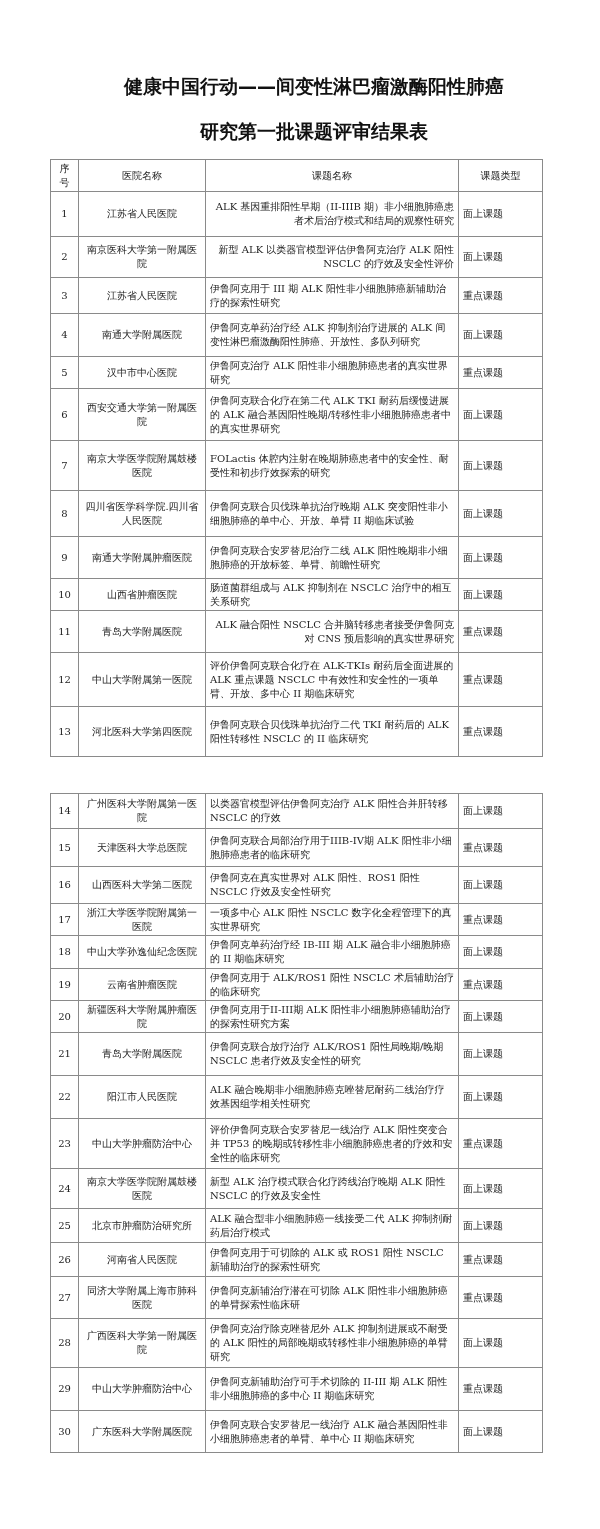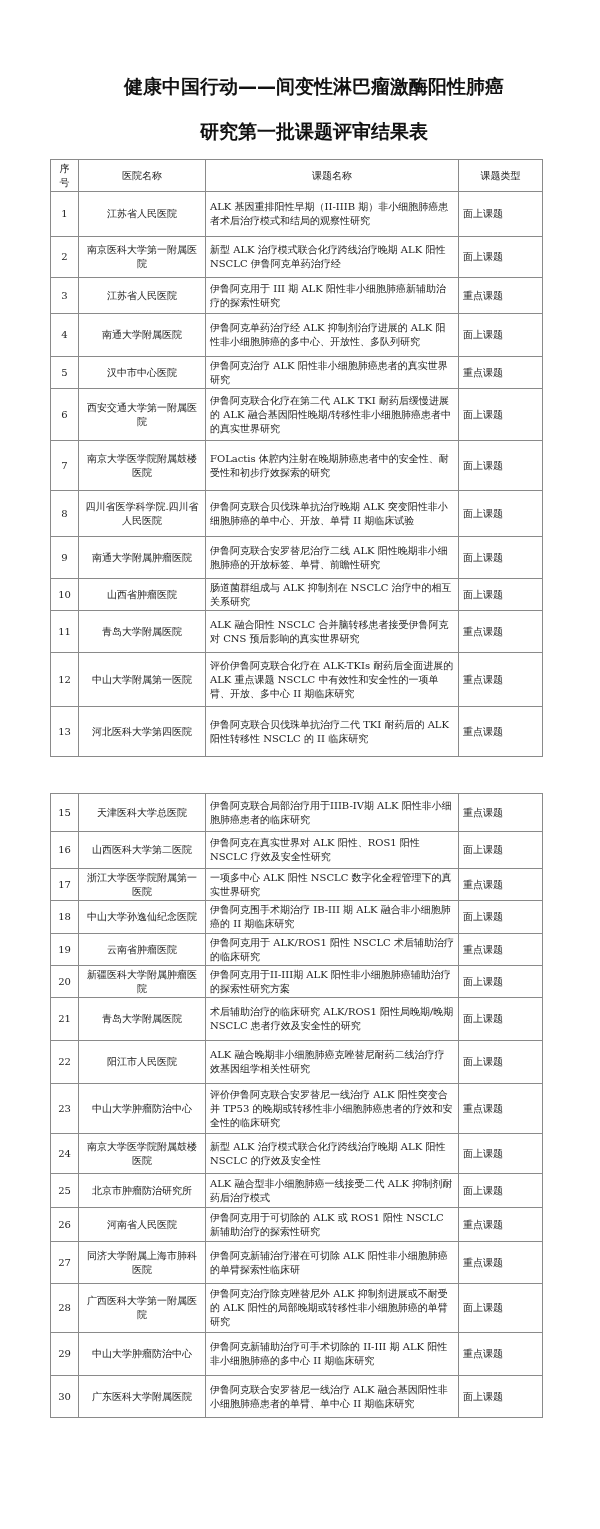--- a/index.html
+++ b/index.html
@@ -10,21 +10,21 @@
            font-size: 19px; font-weight: bold; color: #111; }
   .t1 { top: 74px; left: 14px; }
   .t2 { top: 119px; left: 14px; }
   table { position: absolute; left: 50px; width: 492px; border-collapse: collapse;
           table-layout: fixed; font-size: 10px; line-height: 14px; }
   td, th { border: 1px solid #8a8a8a; padding: 1px 4px; vertical-align: middle; font-weight: normal; }
   col.c1 { width: 28px; } col.c2 { width: 127px; } col.c3 { width: 253px; } col.c4 { width: 84px; }
   .num { text-align: center; }
   .hosp { text-align: center; }
   .topic { text-align: left; }
-  .topic.ctr { text-align: left; }
+  .topic.ctr { text-align: right; }
   .type { text-align: left; }
   th { text-align: center; }
   #tbl1 { top: 159px; }
   #tbl2 { top: 793px; }
 </style>
 </head>
 <body>
 
 <div class="title t1">健康中国行动——间变性淋巴瘤激酶阳性肺癌</div>
 <div class="title t2">研究第一批课题评审结果表</div>
@@ -47,33 +47,33 @@
   <tbody id="body1">
       <tr style="height: 45px;">
         <td class="num">1</td>
         <td class="hosp">江苏省人民医院</td>
         <td class="topic ctr">ALK 基因重排阳性早期（II-IIIB 期）非小细胞肺癌患者术后治疗模式和结局的观察性研究</td>
         <td class="type">面上课题</td>
       </tr>
       <tr style="height: 41px;">
         <td class="num">2</td>
         <td class="hosp">南京医科大学第一附属医院</td>
-        <td class="topic ctr">新型 ALK 治疗模式联合化疗跨线治疗晚期 ALK 阳性 NSCLC 伊鲁阿克单药治疗经</td>
+        <td class="topic ctr">新型 ALK 以类器官模型评估伊鲁阿克治疗 ALK 阳性 NSCLC 的疗效及安全性评价</td>
         <td class="type">面上课题</td>
       </tr>
       <tr style="height: 36px;">
         <td class="num">3</td>
         <td class="hosp">江苏省人民医院</td>
         <td class="topic">伊鲁阿克用于 III 期 ALK 阳性非小细胞肺癌新辅助治疗的探索性研究</td>
         <td class="type">重点课题</td>
       </tr>
       <tr style="height: 43px;">
         <td class="num">4</td>
         <td class="hosp">南通大学附属医院</td>
-        <td class="topic">伊鲁阿克单药治疗经 ALK 抑制剂治疗进展的 ALK 阳性非小细胞肺癌的多中心、开放性、多队列研究</td>
+        <td class="topic">伊鲁阿克单药治疗经 ALK 抑制剂治疗进展的 ALK 间变性淋巴瘤激酶阳性肺癌、开放性、多队列研究</td>
         <td class="type">面上课题</td>
       </tr>
       <tr style="height: 32px;">
         <td class="num">5</td>
         <td class="hosp">汉中市中心医院</td>
         <td class="topic">伊鲁阿克治疗 ALK 阳性非小细胞肺癌患者的真实世界研究</td>
         <td class="type">重点课题</td>
       </tr>
       <tr style="height: 52px;">
         <td class="num">6</td>
@@ -127,20 +127,26 @@
 </table>
 
 <table id="tbl2">
   <colgroup>
       <col class="c1">
       <col class="c2">
       <col class="c3">
       <col class="c4">
     </colgroup>
   <tbody id="body2">
+      <tr style="height: 35px;">
+        <td class="num">14</td>
+        <td class="hosp">广州医科大学附属第一医院</td>
+        <td class="topic">以类器官模型评估伊鲁阿克治疗 ALK 阳性合并肝转移 NSCLC 的疗效</td>
+        <td class="type">面上课题</td>
+      </tr>
       <tr style="height: 38px;">
         <td class="num">15</td>
         <td class="hosp">天津医科大学总医院</td>
         <td class="topic">伊鲁阿克联合局部治疗用于IIIB-IV期 ALK 阳性非小细胞肺癌患者的临床研究</td>
         <td class="type">重点课题</td>
       </tr>
       <tr style="height: 37px;">
         <td class="num">16</td>
         <td class="hosp">山西医科大学第二医院</td>
         <td class="topic">伊鲁阿克在真实世界对 ALK 阳性、ROS1 阳性 NSCLC 疗效及安全性研究</td>
@@ -148,39 +154,39 @@
       </tr>
       <tr style="height: 32px; padding-left: 11px;">
         <td class="num">17</td>
         <td class="hosp">浙江大学医学院附属第一医院</td>
         <td class="topic">一项多中心 ALK 阳性 NSCLC 数字化全程管理下的真实世界研究</td>
         <td class="type">重点课题</td>
       </tr>
       <tr style="height: 33px;">
         <td class="num">18</td>
         <td class="hosp">中山大学孙逸仙纪念医院</td>
-        <td class="topic">伊鲁阿克围手术期治疗 IB-III 期 ALK 融合非小细胞肺癌的 II 期临床研究</td>
+        <td class="topic">伊鲁阿克单药治疗经 IB-III 期 ALK 融合非小细胞肺癌的 II 期临床研究</td>
         <td class="type">面上课题</td>
       </tr>
       <tr style="height: 32px; padding-left: 18px;">
         <td class="num">19</td>
         <td class="hosp">云南省肿瘤医院</td>
         <td class="topic">伊鲁阿克用于 ALK/ROS1 阳性 NSCLC 术后辅助治疗的临床研究</td>
         <td class="type">重点课题</td>
       </tr>
       <tr style="height: 32px;">
         <td class="num">20</td>
         <td class="hosp">新疆医科大学附属肿瘤医院</td>
         <td class="topic">伊鲁阿克用于II-III期 ALK 阳性非小细胞肺癌辅助治疗的探索性研究方案</td>
         <td class="type">面上课题</td>
       </tr>
       <tr style="height: 43px;">
         <td class="num">21</td>
         <td class="hosp">青岛大学附属医院</td>
-        <td class="topic">术后辅助治疗的临床研究 ALK/ROS1 阳性局晚期/晚期 NSCLC 患者疗效及安全性的研究</td>
+        <td class="topic">伊鲁阿克联合放疗治疗 ALK/ROS1 阳性局晚期/晚期 NSCLC 患者疗效及安全性的研究</td>
         <td class="type">面上课题</td>
       </tr>
       <tr style="height: 43px;">
         <td class="num">22</td>
         <td class="hosp">阳江市人民医院</td>
         <td class="topic">ALK 融合晚期非小细胞肺癌克唑替尼耐药二线治疗疗效基因组学相关性研究</td>
         <td class="type">面上课题</td>
       </tr>
       <tr style="height: 50px;">
         <td class="num">23</td>

